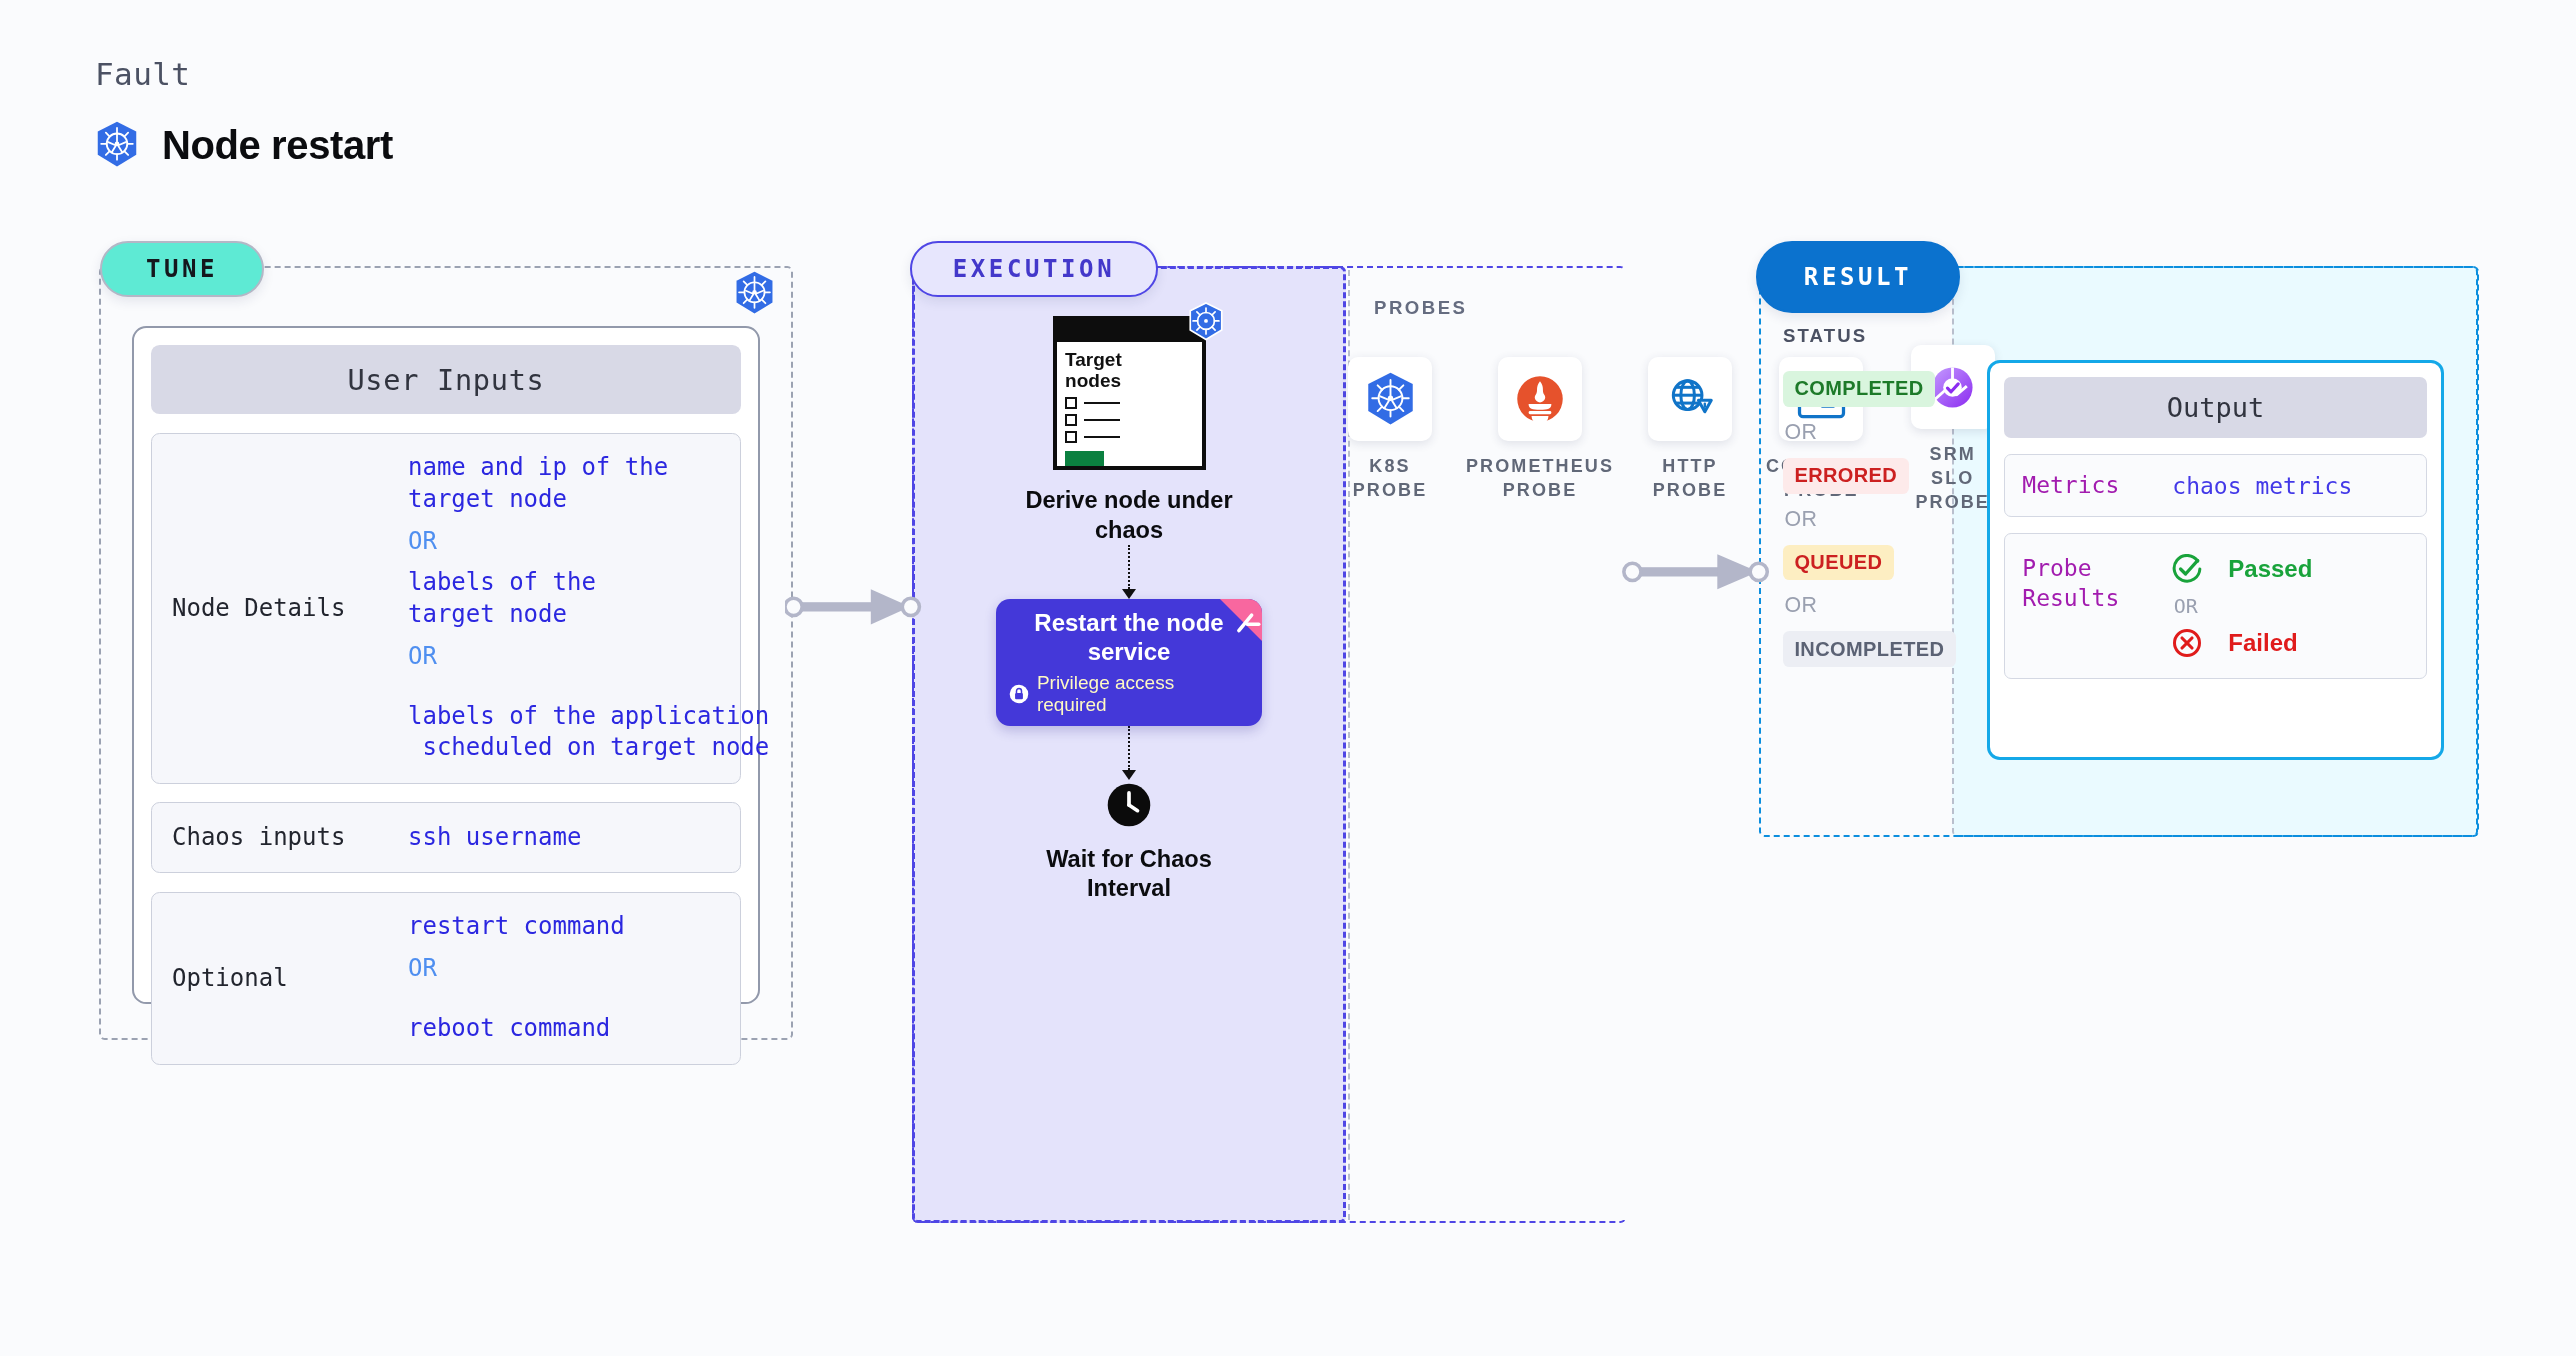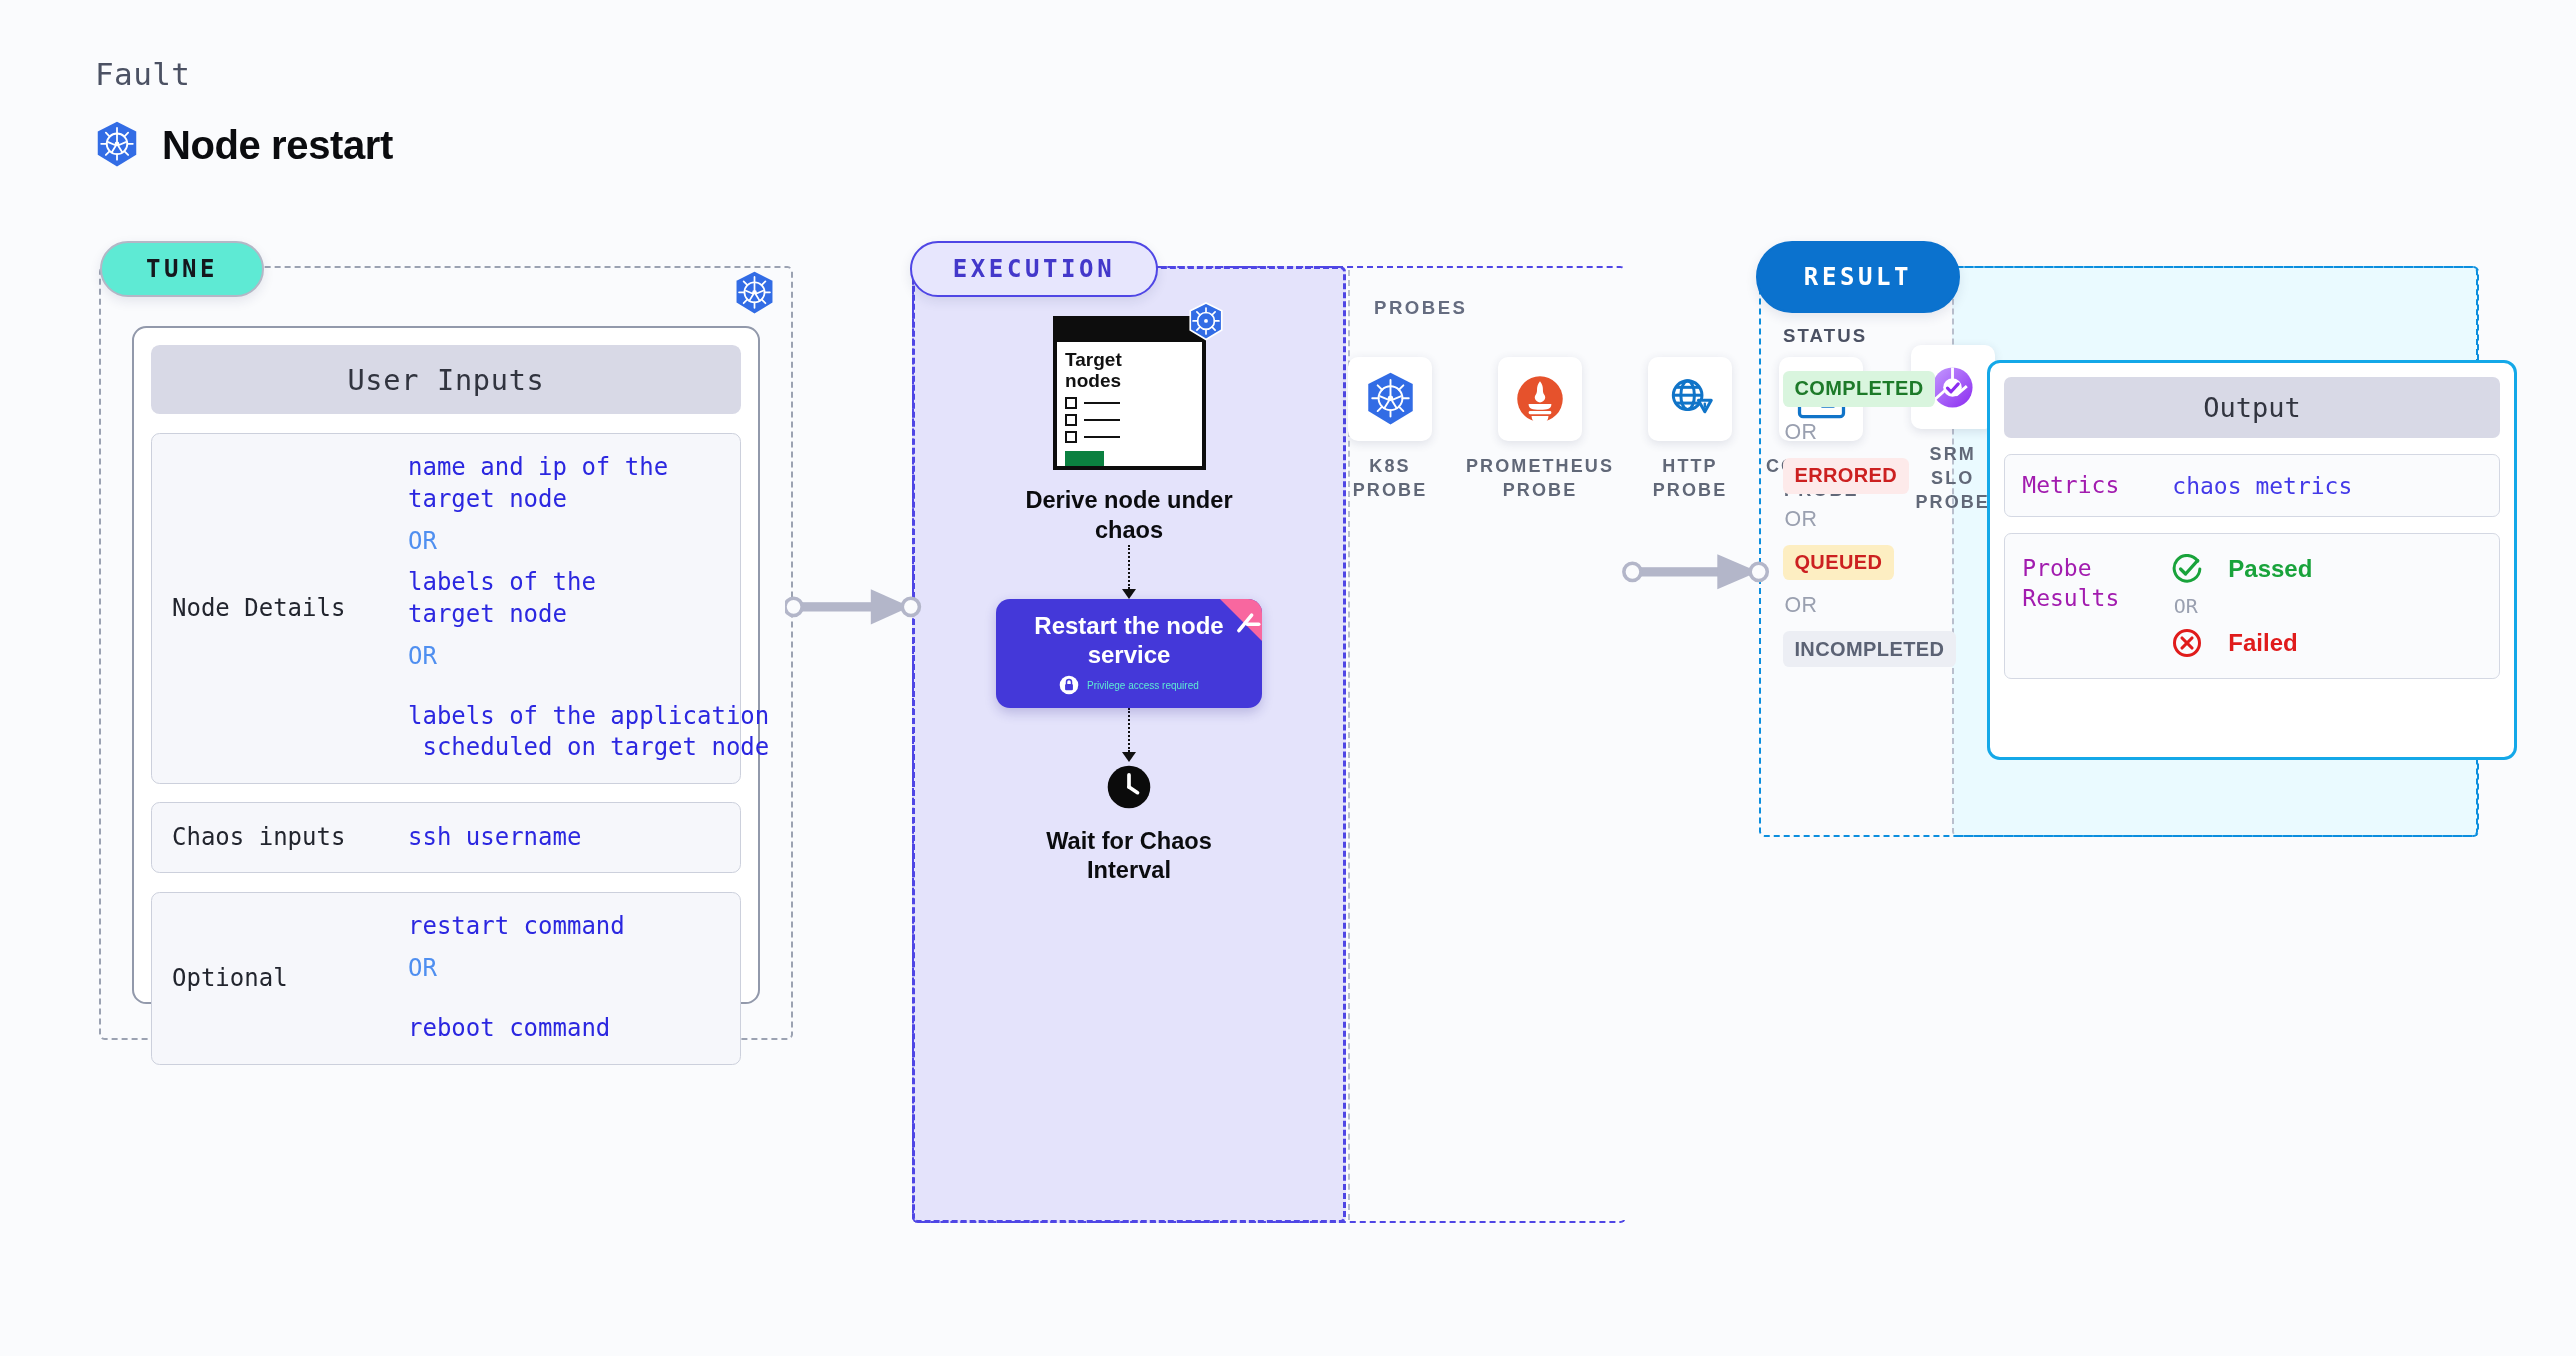--- a/index.html
+++ b/index.html
@@ -158,21 +158,21 @@
     padding: 10px 13px; overflow: hidden;
     box-shadow: 0 4.3px 11.4px rgba(40,30,140,.22);
   }
   .action-title {
     color: #fff; font-size: 24px; font-weight: 700;
     text-align: center; line-height: 1.2;
   }
   .action-sub {
     display: flex; align-items: center; gap: 7.9px; margin-top: 5.7px;
   }
-  .action-sub span { color: #5eead4; font-size: 10px; }
+  .action-sub span { color: #fef9c3; font-size: 19px; }
   .ribbon {
     position: absolute; right: -1.4px; top: -1.4px; width: 44px; height: 44px;
   }
 
   .clock-icon { margin-top: 2.9px; }
 
   
   .probes-col {
     position: absolute; left: 1348px; top: 270px;
     width: 280px; padding-top: 27px;
@@ -206,21 +206,21 @@
     border-radius: 6.4px; padding: 6.4px 11.4px;
     font-size: 20px; font-weight: 700; letter-spacing: 0.4px;
   }
   .status-or {
     font-size: 21.4px; color: #9aa0b0; margin: 13px 0 13px 1.4px; letter-spacing: 0.4px;
   }
 
   
   .output-card {
     position: absolute; left: 1987px; top: 360px;
-    width: 530px; height: 400px;
+    width: 457px; height: 400px;
     background: #fff; border: 3.6px solid #14a8e8; border-radius: 13px;
     padding: 14.3px;
   }
   .output-header {
     background: #d8d9e6; border-radius: 7.1px; height: 61px;
     display: flex; align-items: center; justify-content: center;
     font-family: "DejaVu Sans Mono", monospace;
     font-size: 27px; color: #31343f;
   }
   .out-row {

